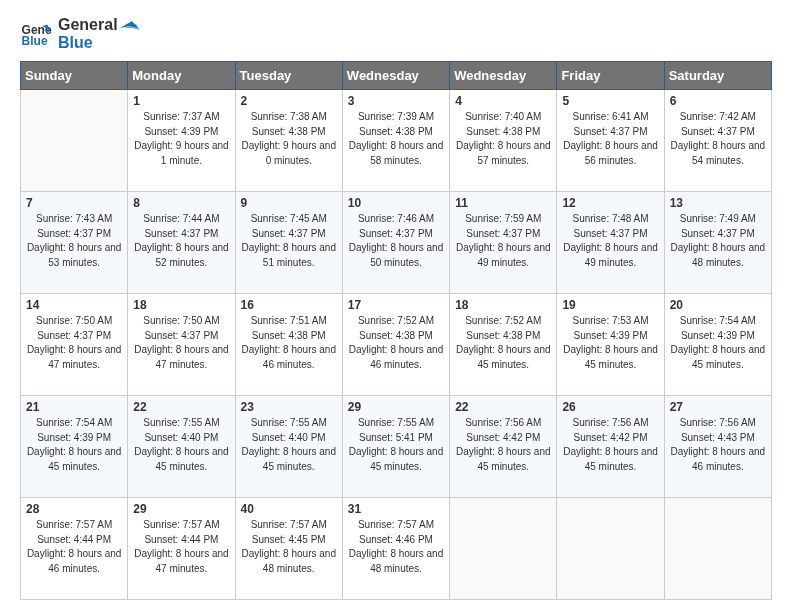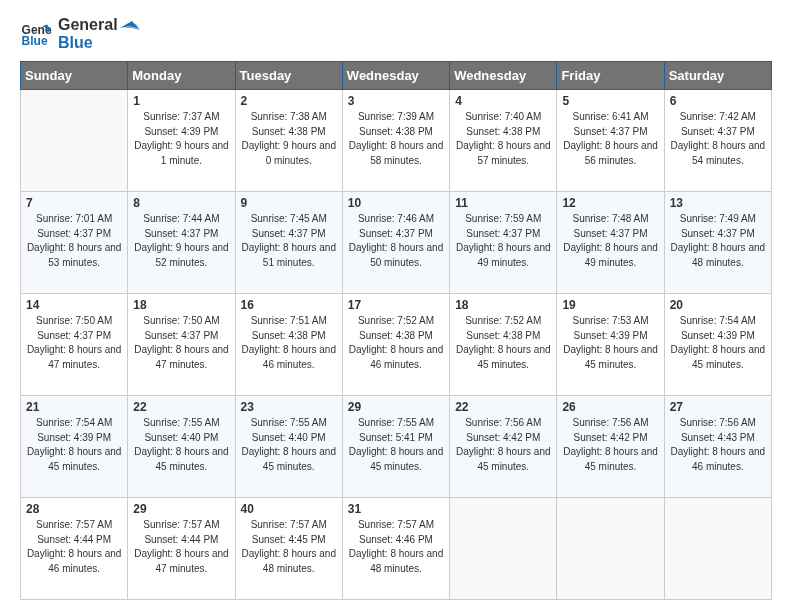--- a/index.html
+++ b/index.html
@@ -178,31 +178,31 @@
             <div>Sunrise: 7:42 AM</div>
             <div>Sunset: 4:37 PM</div>
             <div>Daylight: 8 hours and 54 minutes.</div>
           </div>
         </td>
         </tr>
         <tr>
           <td>
           <span class="day-number">7</span>
           <div class="cell-text">
-            <div>Sunrise: 7:01 AM</div>
+            <div>Sunrise: 7:43 AM</div>
             <div>Sunset: 4:37 PM</div>
             <div>Daylight: 8 hours and 53 minutes.</div>
           </div>
         </td>
           <td>
           <span class="day-number">8</span>
           <div class="cell-text">
             <div>Sunrise: 7:44 AM</div>
             <div>Sunset: 4:37 PM</div>
-            <div>Daylight: 9 hours and 52 minutes.</div>
+            <div>Daylight: 8 hours and 52 minutes.</div>
           </div>
         </td>
           <td>
           <span class="day-number">9</span>
           <div class="cell-text">
             <div>Sunrise: 7:45 AM</div>
             <div>Sunset: 4:37 PM</div>
             <div>Daylight: 8 hours and 51 minutes.</div>
           </div>
         </td>

